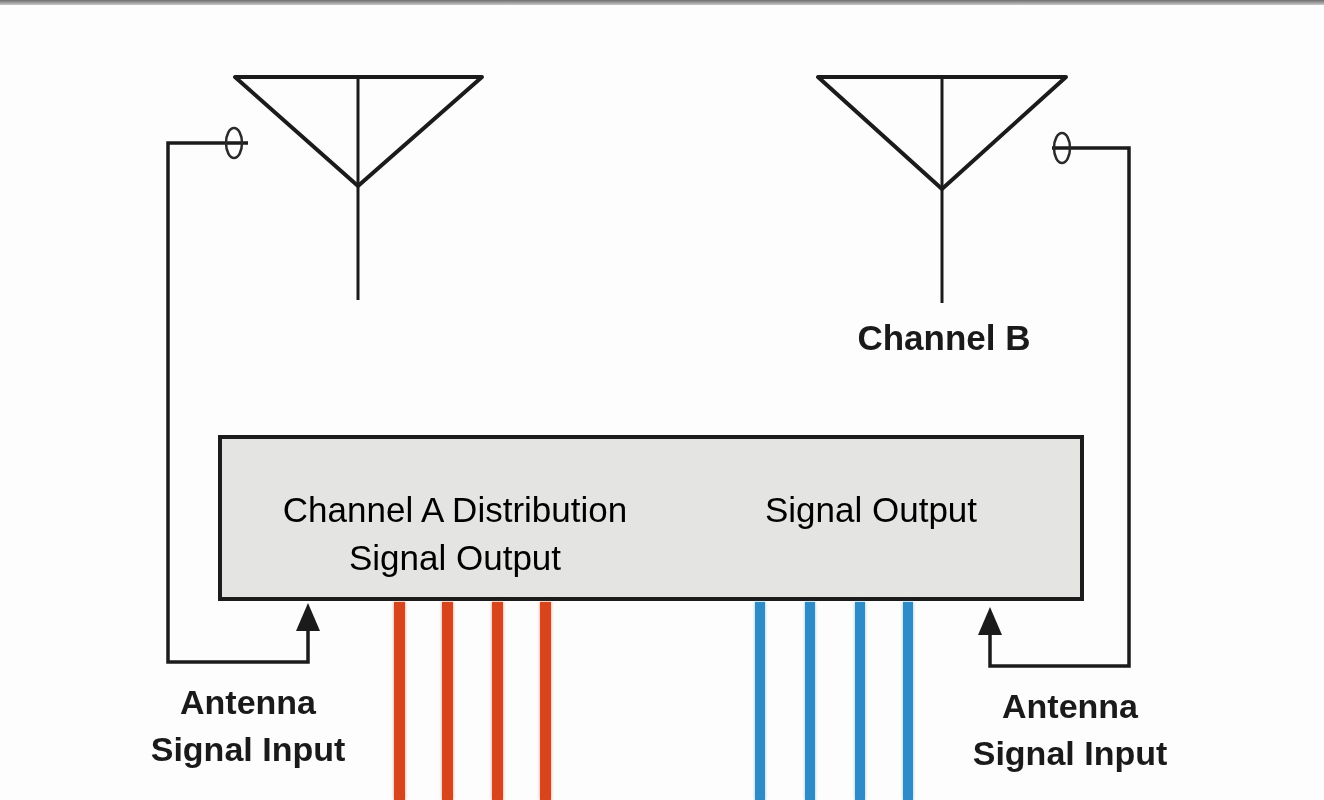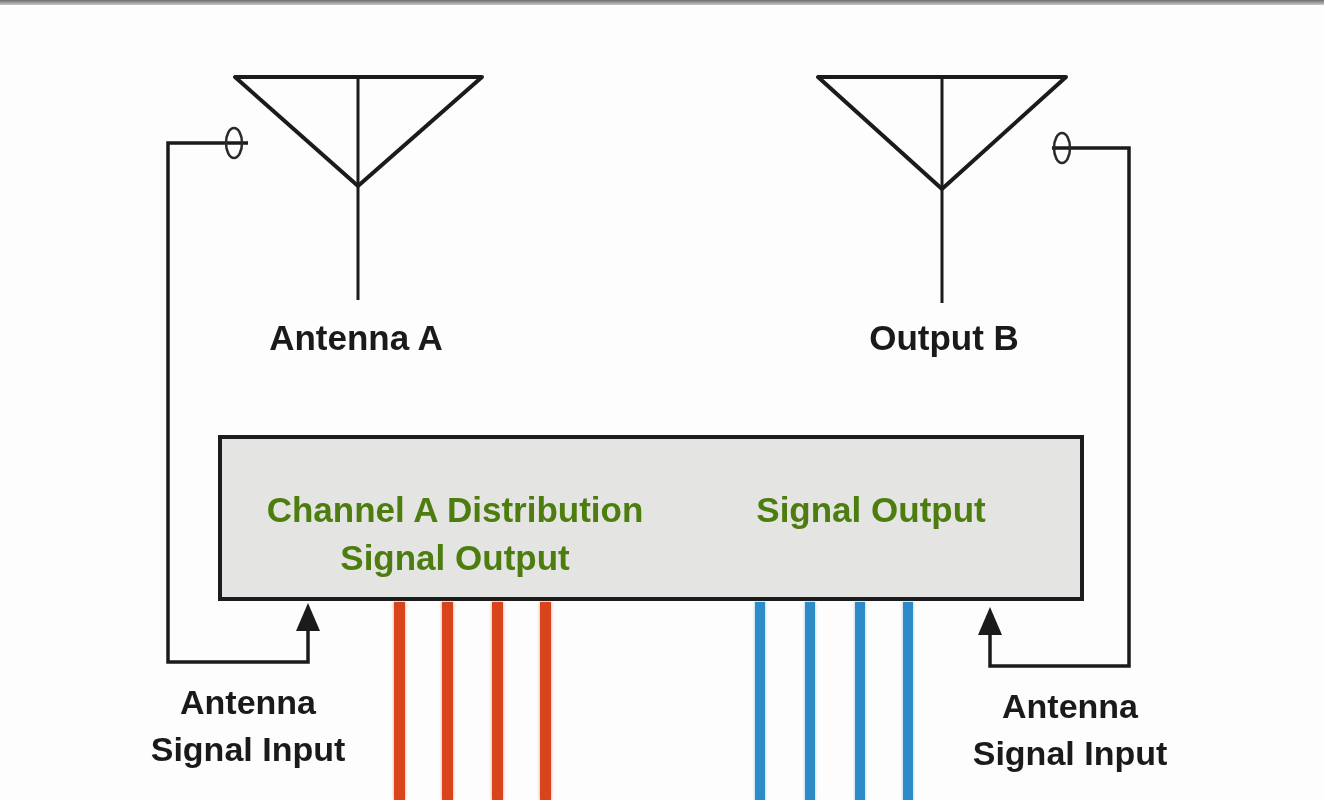--- a/index.html
+++ b/index.html
@@ -44,22 +44,22 @@
     position: absolute;
     left: 218px; top: 435px;
     width: 858px; height: 158px;
     background: #e4e4e2;
     border: 4px solid #1c1c1c;
   }
   .box-label {
     position: absolute;
     top: 47px;
     width: 430px;
-    color: #4d7c0f;
-    font-weight: bold;
+    color: #000000;
+    font-weight: normal;
     font-size: 35px;
     line-height: 48px;
     text-align: center;
   }
   #channel-a-label { left: 18px; }
   #channel-b-label { left: 434px; }
   .input-label {
     font-size: 34px;
     line-height: 47px;
     width: 340px;
@@ -115,22 +115,21 @@
     <polygon points="308,603 296,631 320,631" fill="#1b1b1b"></polygon>
     <ellipse cx="234" cy="143" rx="8" ry="15" fill="none" stroke="#2a2a2a" stroke-width="2.5"></ellipse>
 
     <g stroke="#1b1b1b" fill="none" stroke-width="3.5">
       <polyline points="1052,148 1129,148 1129,666 990,666 990,633"></polyline>
     </g>
     <polygon points="990,607 978,635 1002,635" fill="#1b1b1b"></polygon>
     <ellipse cx="1062" cy="148" rx="8" ry="15" fill="none" stroke="#2a2a2a" stroke-width="2.5"></ellipse>
   </svg>
 
-  <div class="label antenna-label" id="antenna-a-label">Antenna A</div>
-  <div class="label antenna-label" id="antenna-b-label">Output B</div>
+  <div class="label antenna-label" id="antenna-b-label">Channel B</div>
 
   <div id="distribution-box">
     <div class="box-label" id="channel-a-label">
       <div>Channel A Distribution</div>
       <div>Signal Output</div>
     </div>
     <div class="box-label" id="channel-b-label">
       <div>Signal Output</div>
     </div>
   </div>

